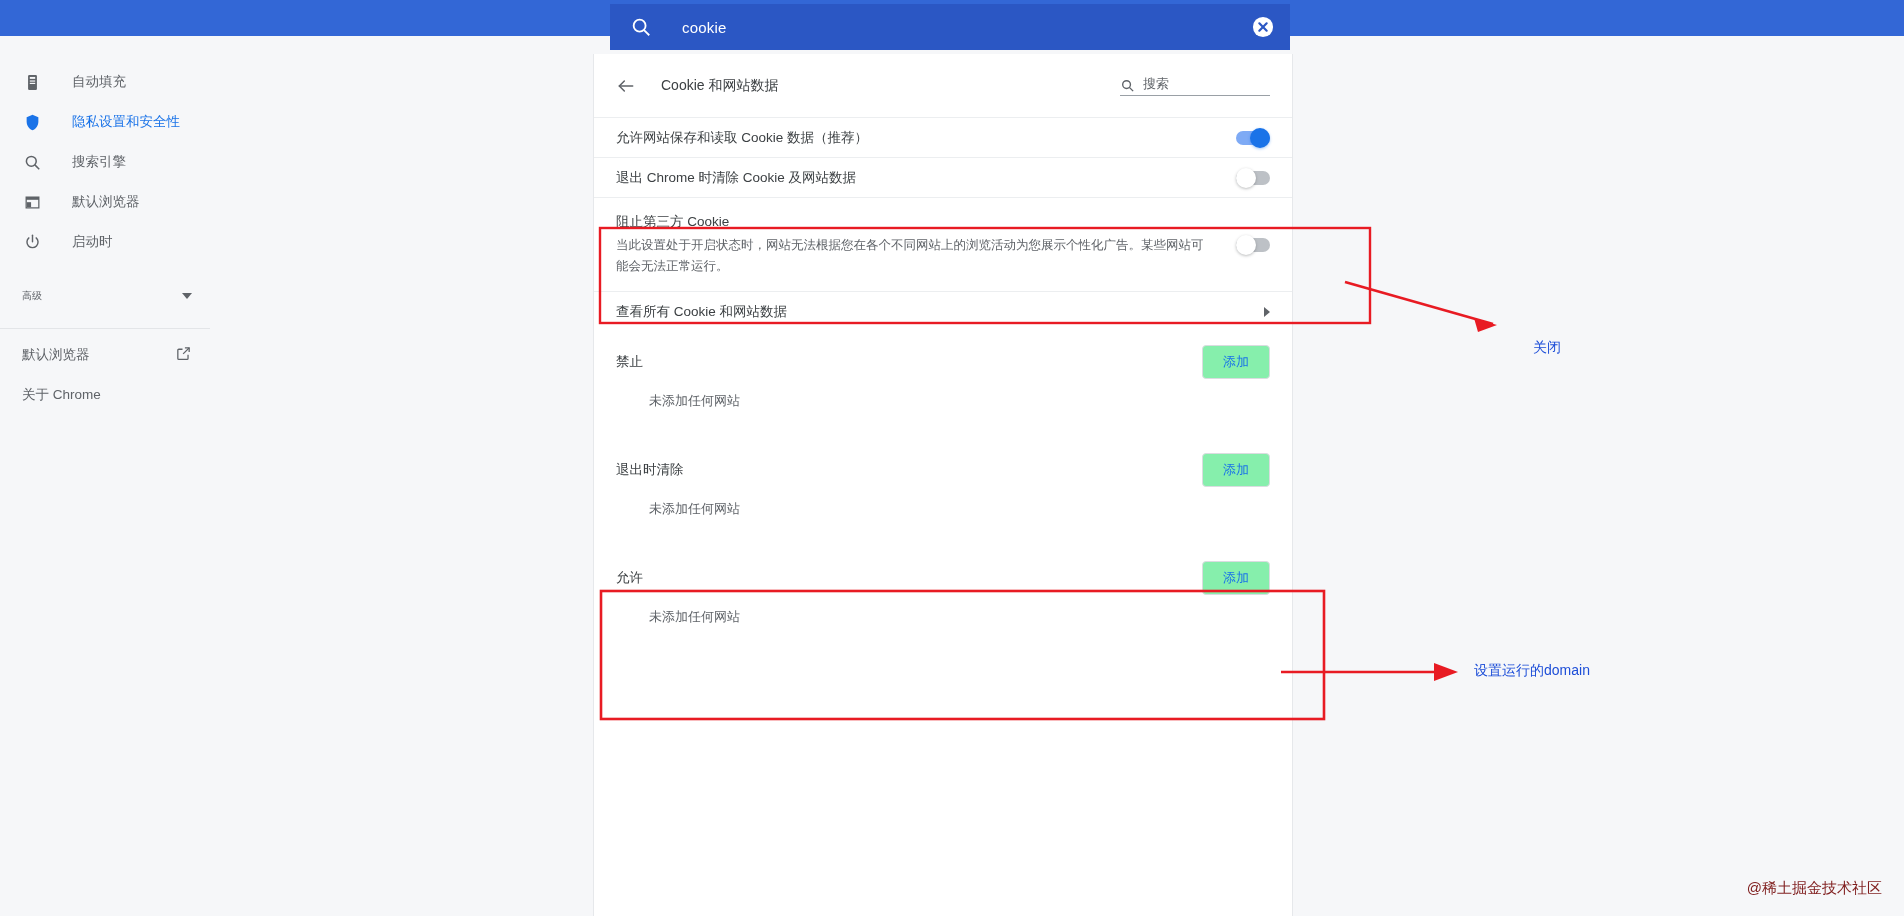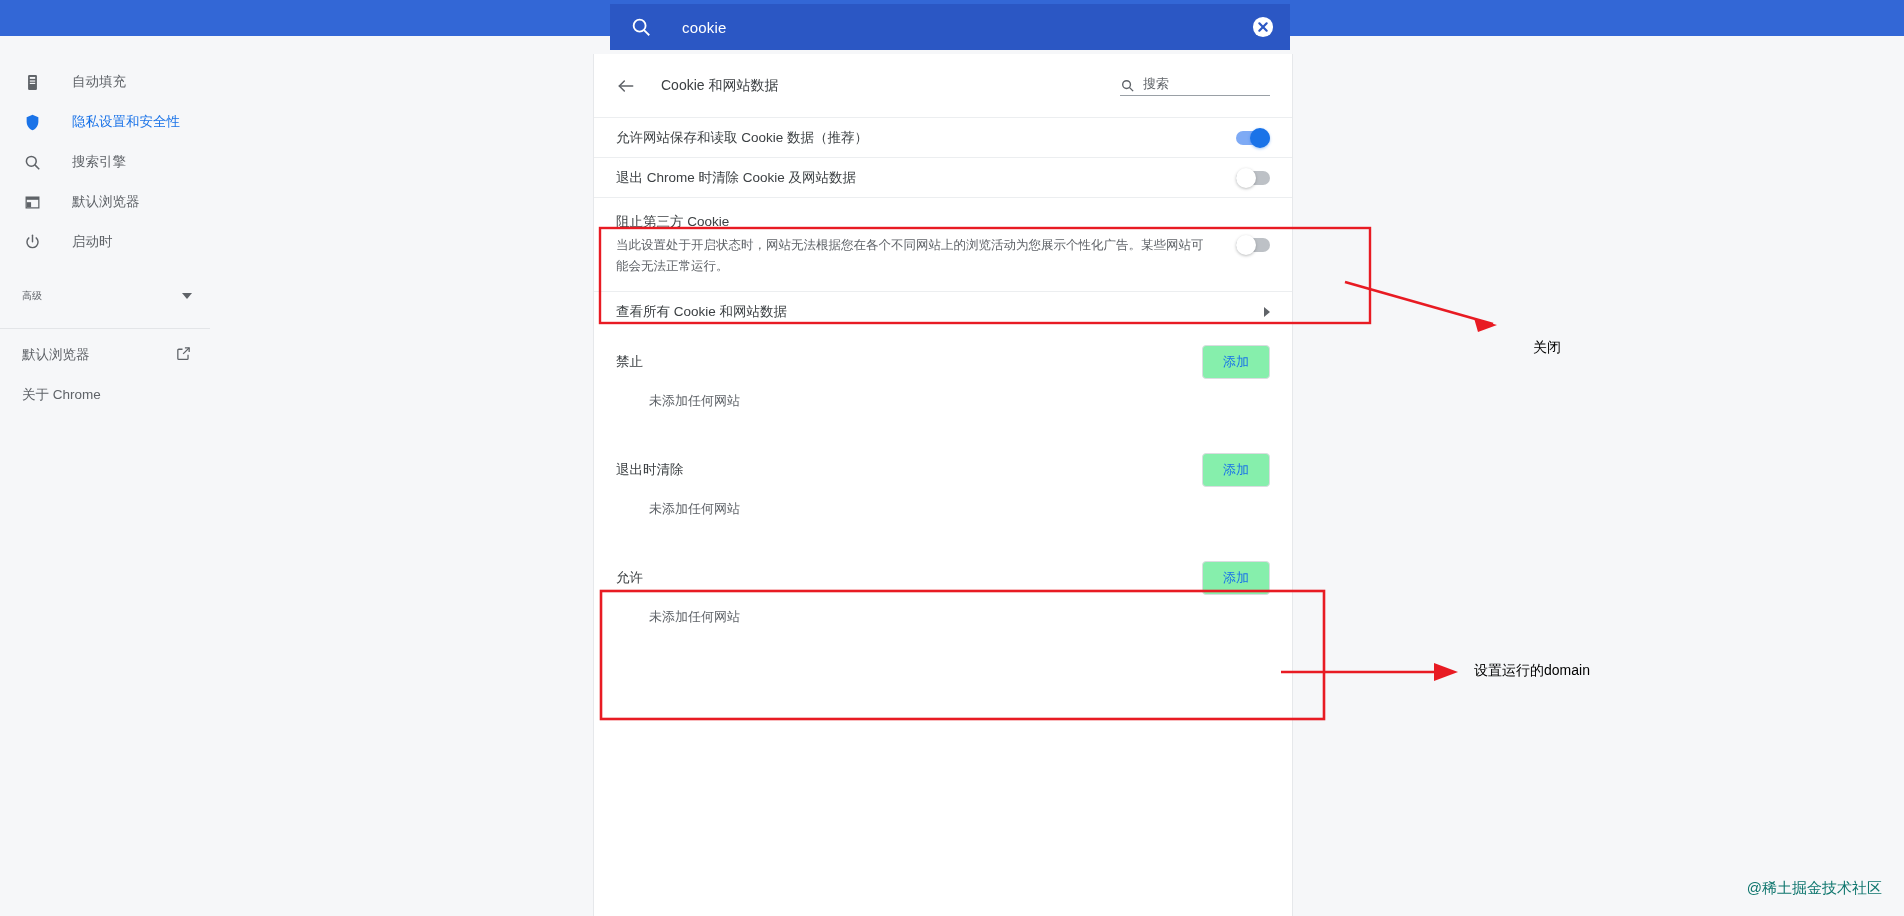--- a/index.html
+++ b/index.html
@@ -139,25 +139,25 @@
   .empty {
     color: #5f6368; font-size: 13px; padding-left: 33px; padding-bottom: 30px;
   }
 
   
   #annolayer {
     position: absolute; left: 0; top: 0; width: 1904px; height: 916px;
     pointer-events: none;
   }
   .annotext {
-    position: absolute; color: #000000; font-size: 14px; white-space: nowrap;
+    position: absolute; color: #1d4ed8; font-size: 14px; white-space: nowrap;
   }
   #watermark {
     position: absolute; right: 22px; bottom: 18px;
-    color: #0f766e; font-size: 15px; white-space: nowrap;
+    color: #7f1d1d; font-size: 15px; white-space: nowrap;
   }
 </style>
 </head>
 <body>
 
 <div id="topbar">
   <div id="searchbox">
     <span class="sicon">
       <svg viewBox="0 0 24 24" width="22" height="22" fill="none" stroke="#ffffff" stroke-width="2">
         <circle cx="10.5" cy="10.5" r="6.5"></circle>

